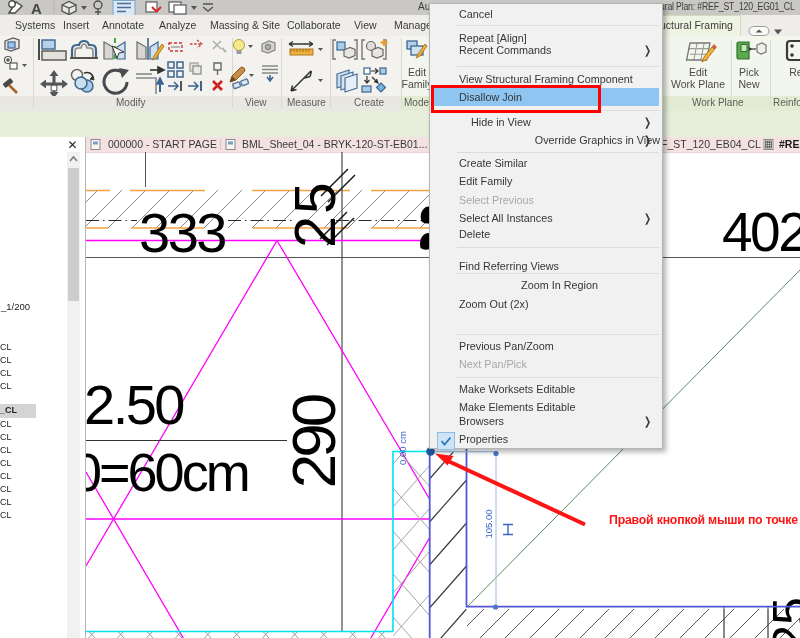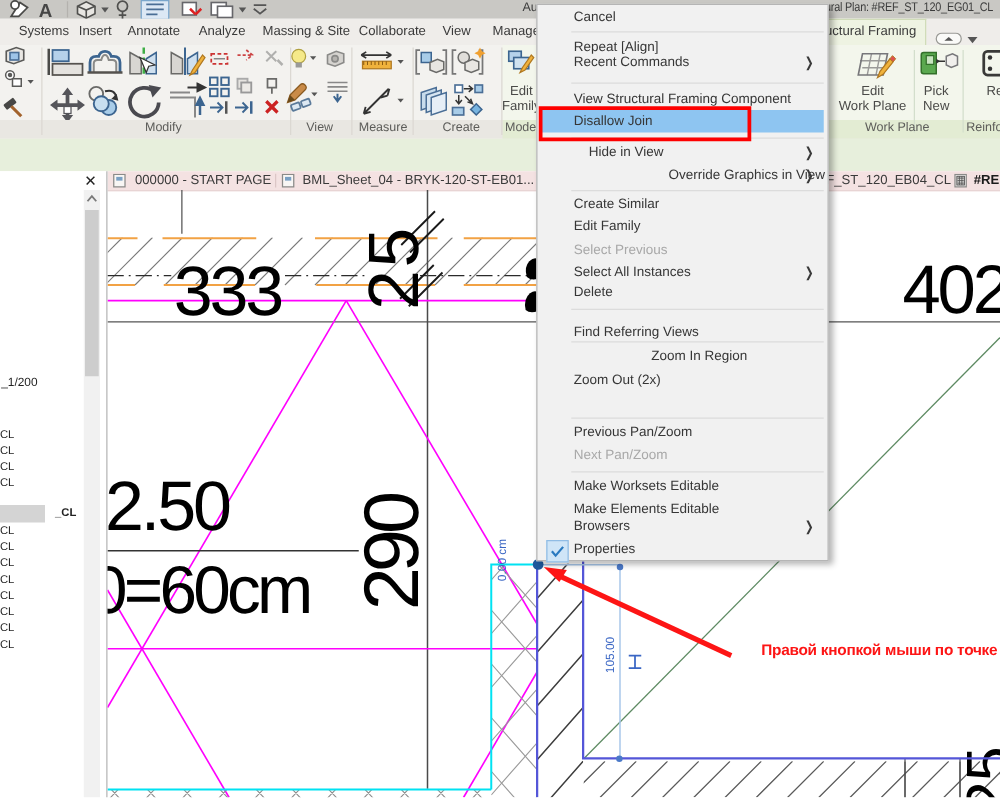--- a/index.html
+++ b/index.html
@@ -332,21 +332,21 @@
   <div class="abs" style="left:66px;top:139px;width:13px;height:13px;font-size:12px;color:#222;text-align:center;line-height:13px;">✕</div>
   <svg class="abs" style="left:67px;top:154px;" width="13" height="10" viewBox="0 0 13 10">
       <path d="M3 7 l3.5 -4 l3.5 4" stroke="#7a7a7a" stroke-width="1.5" fill="none"></path>
     </svg>
   <div class="cl" style="left:1px;top:300px;font-size:9.5px;">_1/200</div>
   <div class="cl" style="top:341px;">CL</div>
   <div class="cl" style="top:354px;">CL</div>
   <div class="cl" style="top:367px;">CL</div>
   <div class="cl" style="top:380px;">CL</div>
   <div class="abs" style="left:0;top:404px;width:36px;height:14px;background:#d4d4d4;"></div>
-  <div class="cl" style="top:404px;font-weight:bold;margin-left:44px;">_CL</div>
+  <div class="cl" style="top:404px;font-weight:bold;">_CL</div>
   <div class="cl" style="top:418px;">CL</div>
   <div class="cl" style="top:431px;">CL</div>
   <div class="cl" style="top:444px;">CL</div>
   <div class="cl" style="top:457px;">CL</div>
   <div class="cl" style="top:470px;">CL</div>
   <div class="cl" style="top:483px;">CL</div>
   <div class="cl" style="top:496px;">CL</div>
   <div class="cl" style="top:509px;">CL</div>
 
   <svg class="abs" style="left:86px;top:152px;z-index:1;" width="714" height="486" viewBox="86 152 714 486">
@@ -481,21 +481,21 @@
     <div class="mi gray" style="top:186.5px;">Select Previous</div>
     <div class="mi" style="top:204.5px;">Select All Instances<span class="marr">❯</span></div>
     <div class="mi" style="top:221px;">Delete</div>
     <div class="msep" style="top:242.5px;"></div>
     <div class="mi" style="top:228px;margin-top:25px;">Find Referring Views</div>
     <div class="msep" style="top:268.5px;"></div>
     <div class="mi" style="top:272px;text-align:center;">Zoom In Region</div>
     <div class="mi" style="top:290.5px;">Zoom Out (2x)</div>
     <div class="msep" style="top:330px;"></div>
     <div class="mi" style="top:333px;">Previous Pan/Zoom</div>
-    <div class="mi gray" style="top:351px;">Next Pan/Zoom</div>
+    <div class="mi gray" style="top:351px;">Next Pan/Pick</div>
     <div class="msep" style="top:373px;"></div>
     <div class="mi" style="top:376px;">Make Worksets Editable</div>
     <div class="mi" style="top:394px;">Make Elements Editable</div>
     <div class="mi" style="top:407.5px;">Browsers<span class="marr">❯</span></div>
     <div class="mi" style="top:425.5px;">Properties</div>
     <div id="chk"><svg width="16" height="16" viewBox="0 0 16 16">
           <path d="M3.5 8 l3 3.5 l6 -7" stroke="#2a7ac0" stroke-width="1.8" fill="none"></path>
         </svg></div>
   </div>
 

